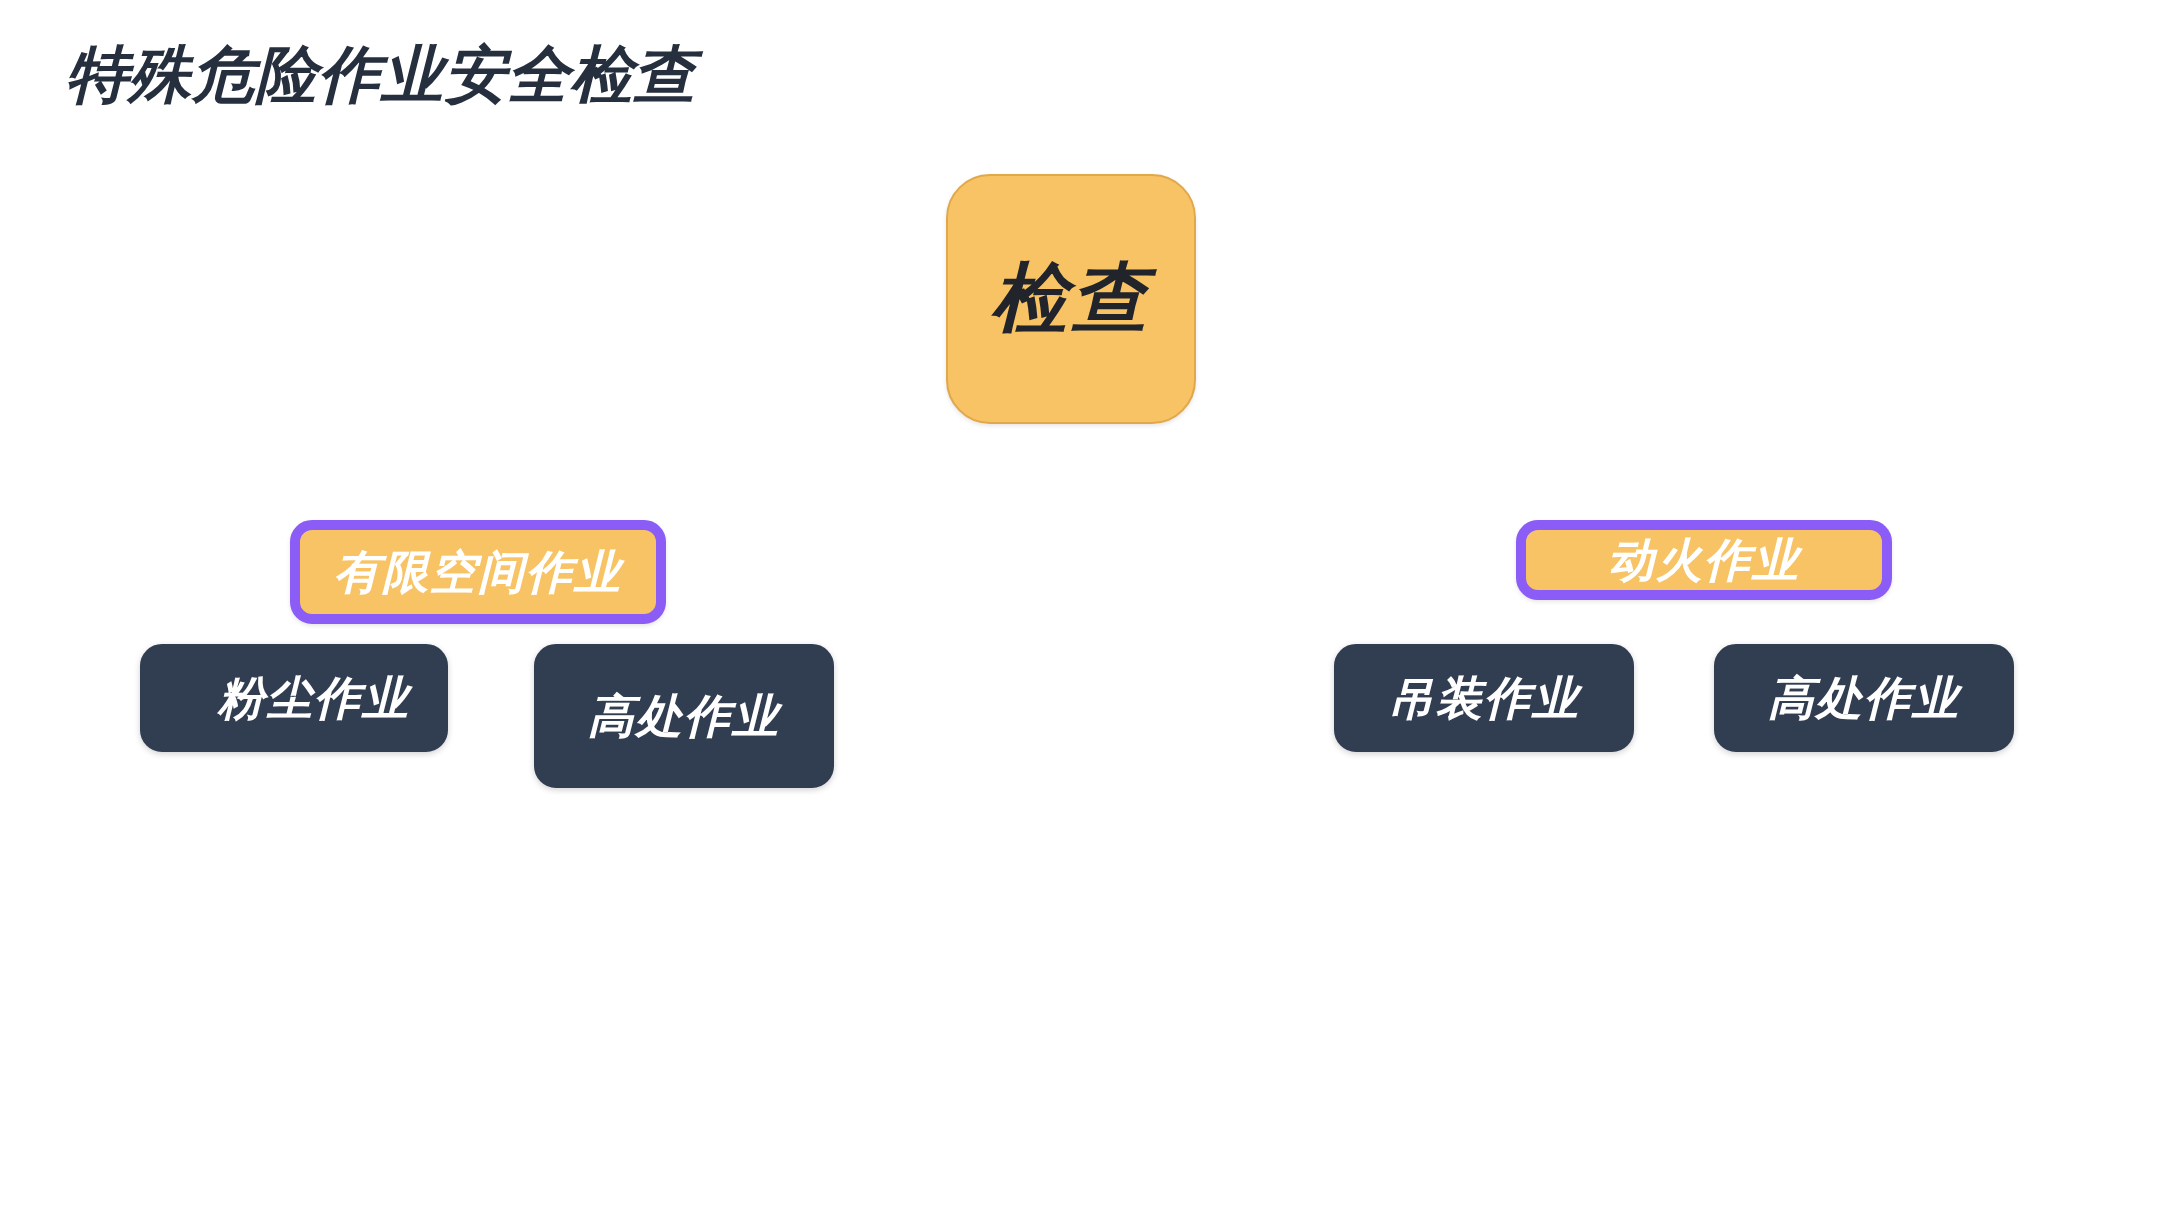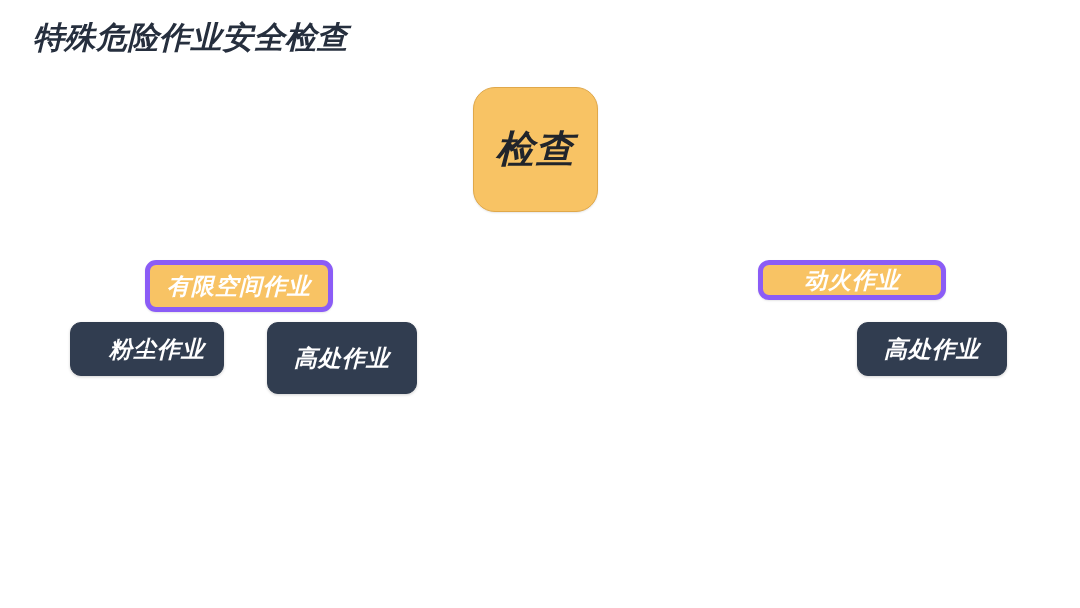--- a/index.html
+++ b/index.html
@@ -146,18 +146,21 @@
   </div>
 
   <div id="node-dust-work" class="node node--leaf">
     <span>粉尘作业</span>
   </div>
 
   <div id="node-height-work" class="node node--leaf">
     <span>高处作业</span>
   </div>
 
+  <div id="node-hoisting-work" class="node node--leaf">
+    <span>吊装作业</span>
+  </div>
 
   <div id="node-blind-plate-work" class="node node--leaf">
     <span>高处作业</span>
   </div>
 
 </div>
 
 </body></html>

